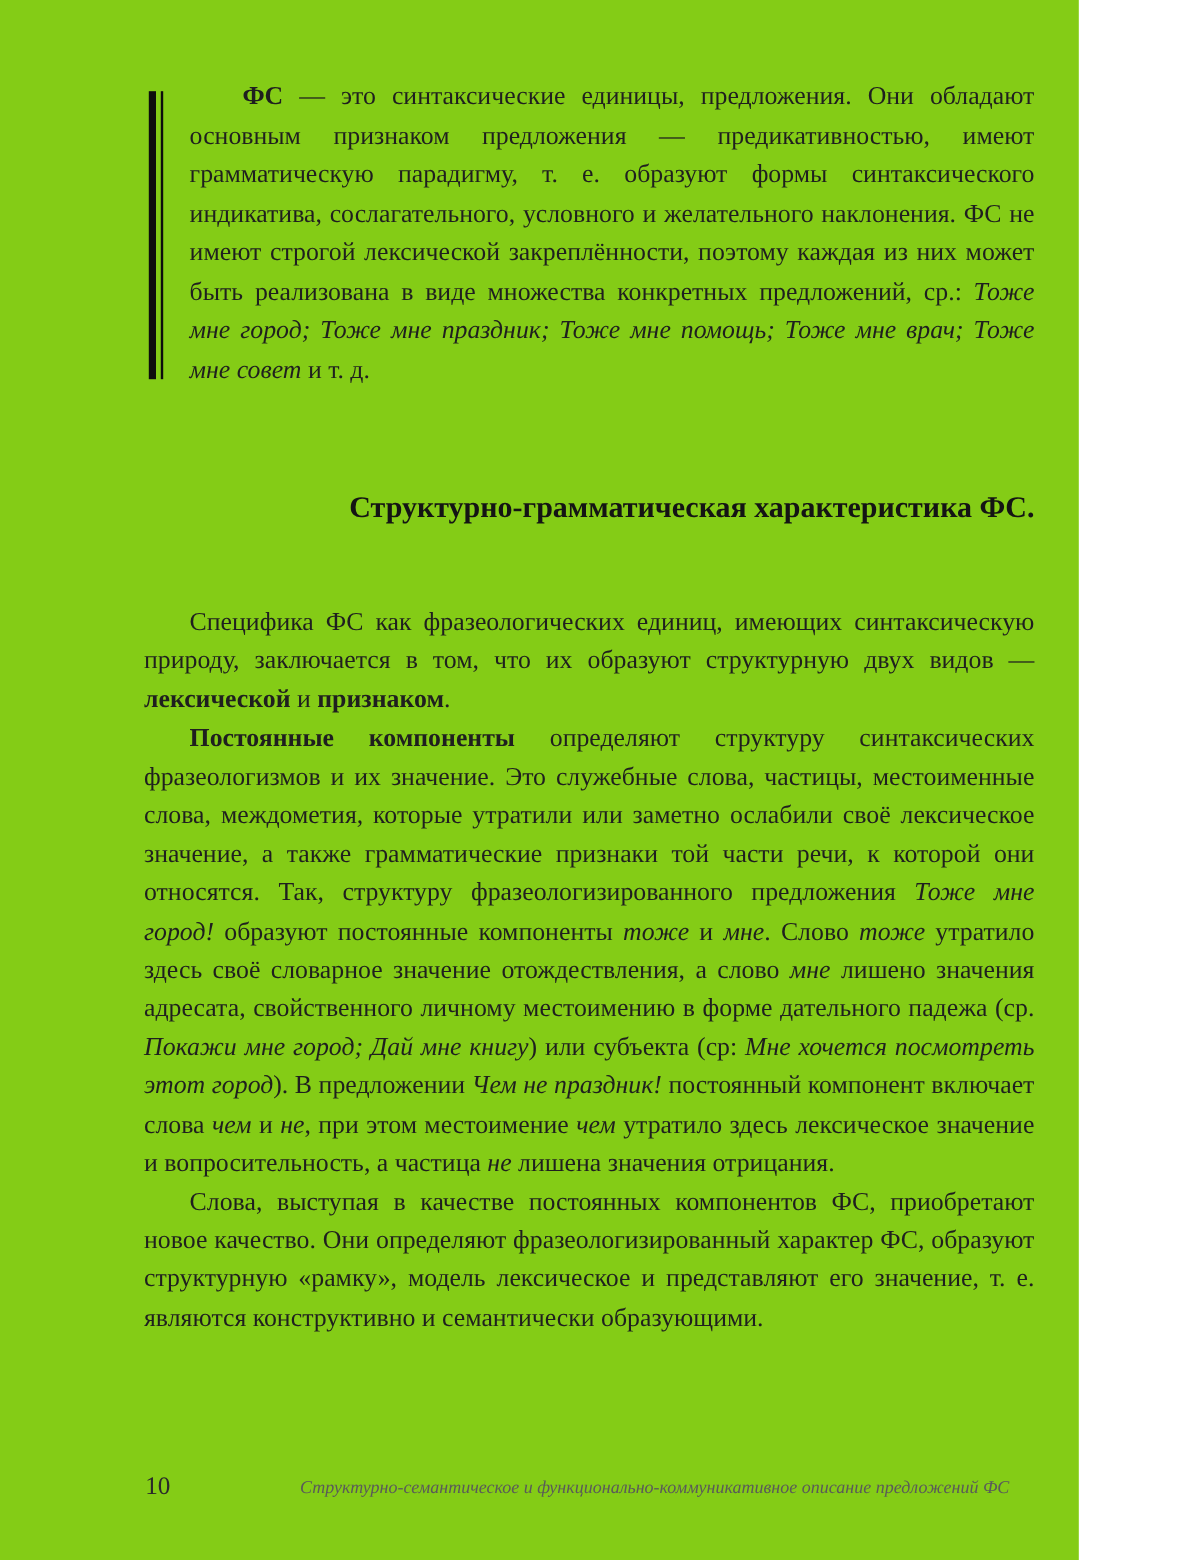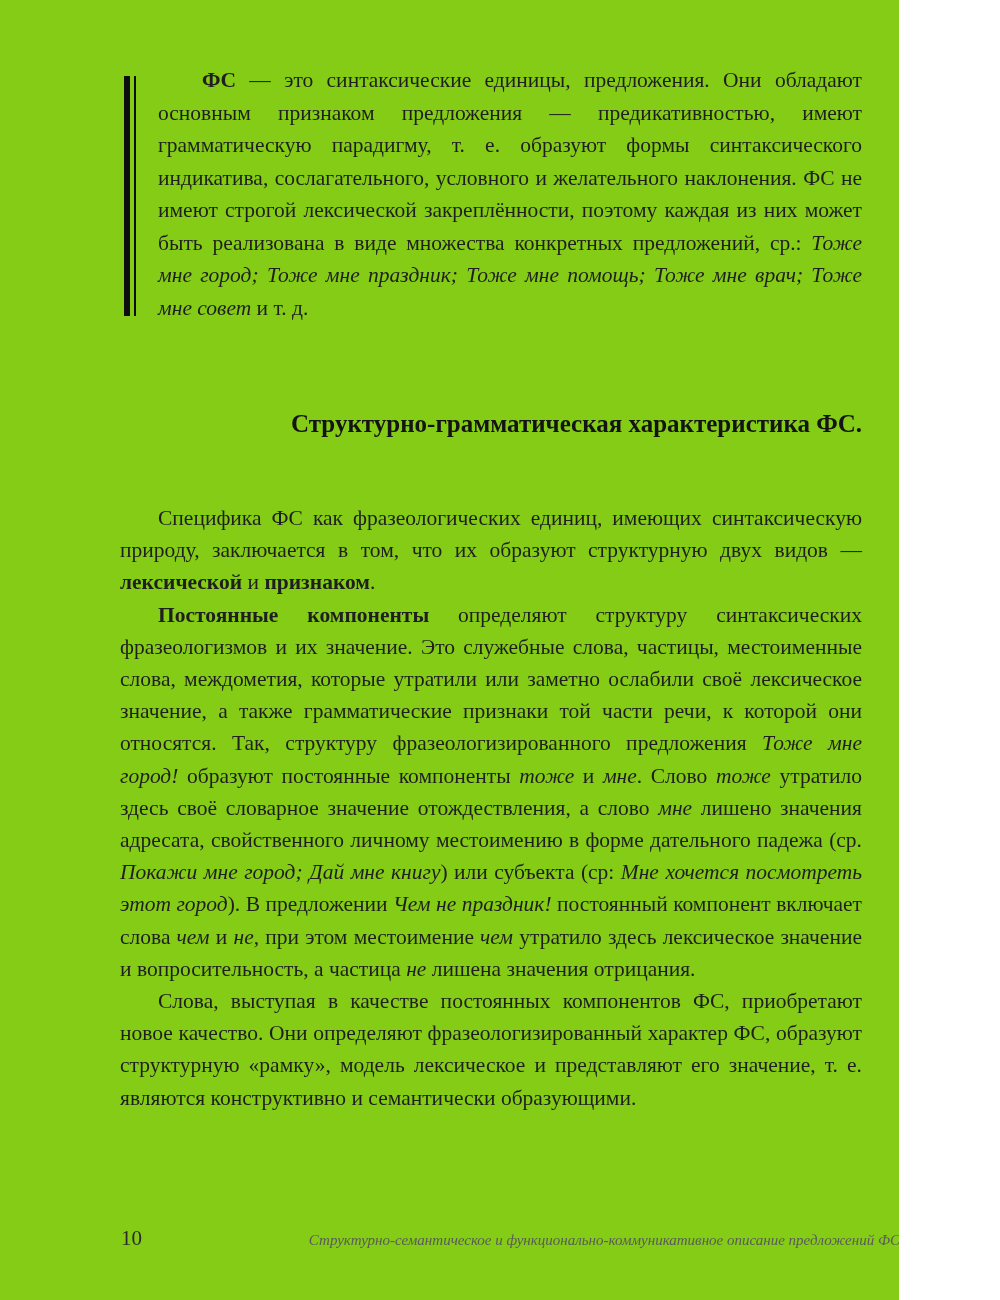--- a/index.html
+++ b/index.html
@@ -92,21 +92,21 @@
     left: 121px;
     top: 4px;
     font-size: 21px;
     color: #2a2a2a;
   }
   .running {
     position: absolute;
     left: 250px;
     top: 10px;
     width: 650px;
-    text-align: right;
+    text-align: left;
     font-style: italic;
     font-size: 15px;
     white-space: nowrap;
     color: #5a5a5a;
   }
 </style>
 </head>
 <body>
 
 <div class="page">

